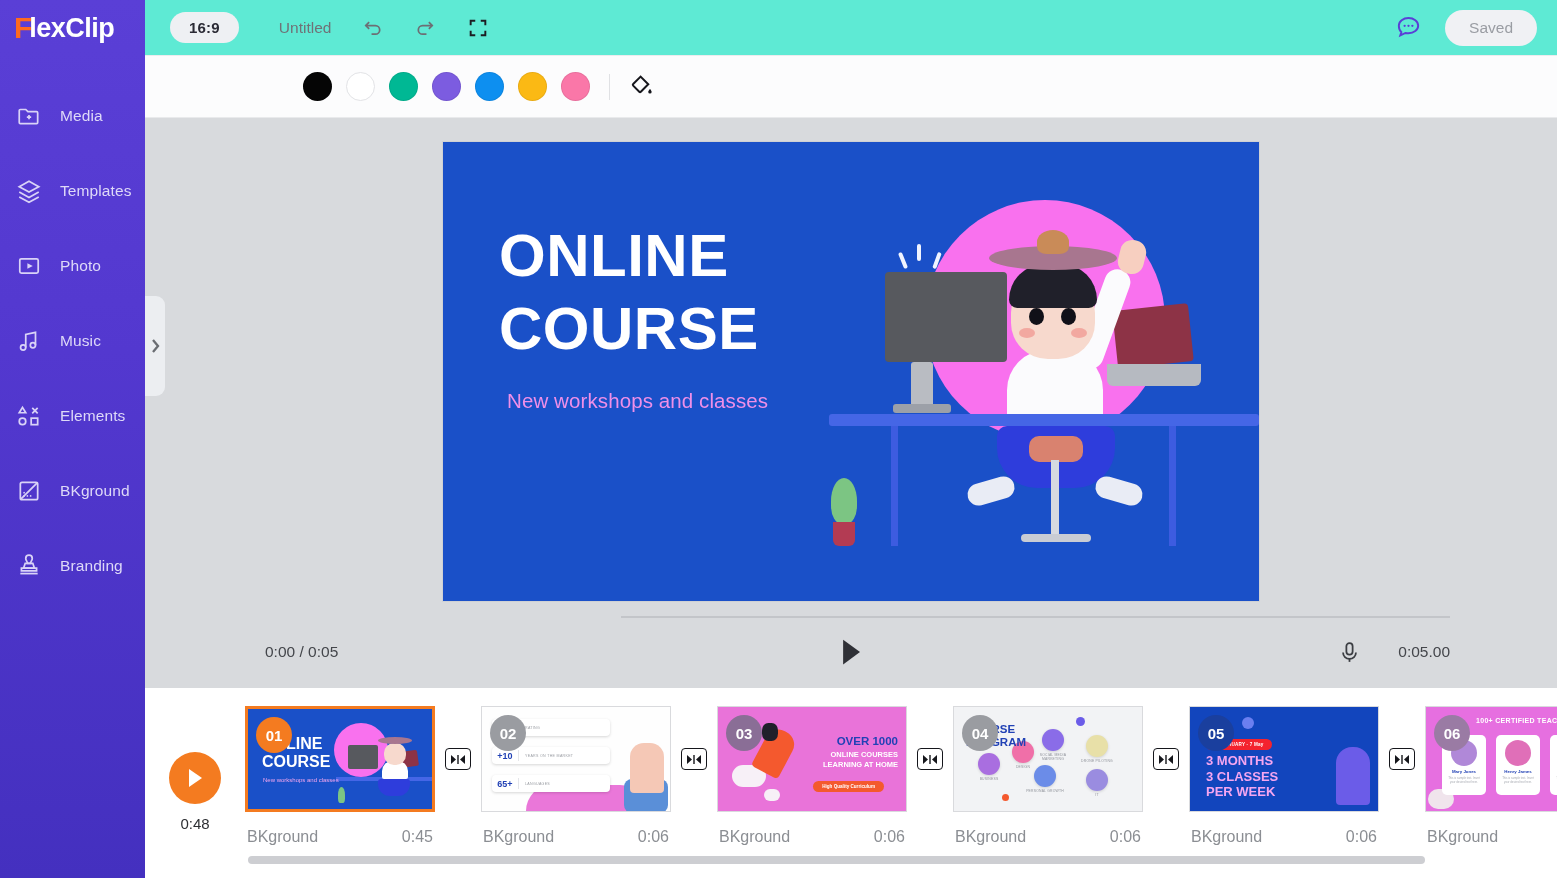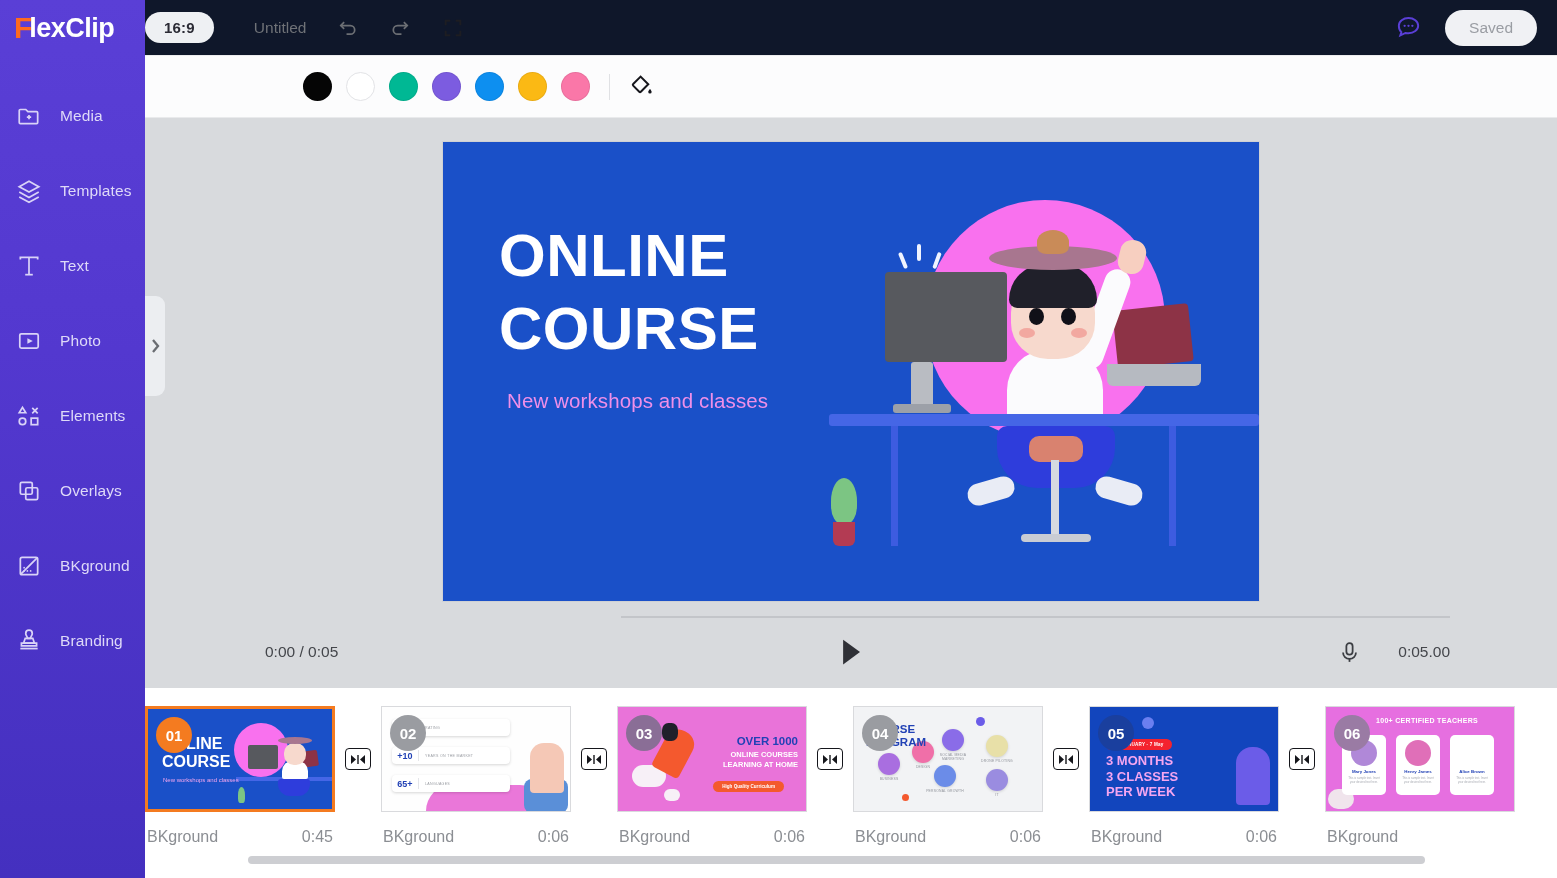--- a/index.html
+++ b/index.html
@@ -43,23 +43,23 @@
     flex: 0 0 30px;
   }
   .nav-ico svg { width: 26px; height: 26px; stroke: #d9d3f7; fill: none; stroke-width: 1.6; }
   .nav-label { margin-left: 16px; font-size: 15.5px; color: #ded9f8; letter-spacing: 0.1px; }
 
   
   .right { flex: 1; display: flex; flex-direction: column; height: 878px; min-width: 0; }
 
   
   .topbar {
-    height: 56px; background: #0f172a;
+    height: 56px; background: #5eead4;
     display: flex; align-items: center;
-    padding-right: 20px;
+    padding-left: 25px; padding-right: 20px;
     border-bottom: 1px solid #ececee;
     flex: 0 0 56px;
   }
   .ratio-badge {
     background: #eef0f3; color: #2b2b35;
     border-radius: 18px; padding: 7px 19px;
     font-size: 15px; font-weight: bold; letter-spacing: 0.2px;
     cursor: pointer;
   }
   .proj-title { margin-left: 40px; font-size: 15.5px; color: #6f7277; cursor: text; }
@@ -372,64 +372,55 @@
         <span class="nav-ico">
           <svg viewBox="0 0 24 24">
               <path d="M12 3 3 8l9 5 9-5-9-5z"></path>
               <path d="M3 13l9 5 9-5"></path>
               <path d="M3 17.5l9 5 9-5"></path>
             </svg>
         </span>
         <span class="nav-label">Templates</span>
       </div>
 
-      <div class="nav-item">
-        <span class="nav-ico">
-          <svg viewBox="0 0 24 24">
-              <path d="M4 6V4h16v2"></path>
-              <path d="M12 4v16"></path>
-              <path d="M8.5 20h7"></path>
-            </svg>
-        </span>
-        <span class="nav-label">Text</span>
-      </div>
 
       <div class="nav-item">
         <span class="nav-ico">
           <svg viewBox="0 0 24 24">
               <rect x="3.5" y="5.5" width="17" height="13" rx="1.5"></rect>
               <path d="M10.5 9.5l5 2.5-5 2.5z" fill="#d9d3f7" stroke="none"></path>
             </svg>
         </span>
         <span class="nav-label">Photo</span>
       </div>
 
 
+      <div class="nav-item">
+        <span class="nav-ico">
+          <svg viewBox="0 0 24 24">
+              <path d="M9 18V6l9-2v12"></path>
+              <circle cx="6.6" cy="18" r="2.4"></circle>
+              <circle cx="15.6" cy="16" r="2.4"></circle>
+            </svg>
+        </span>
+        <span class="nav-label">Music</span>
+      </div>
 
       <div class="nav-item">
         <span class="nav-ico">
           <svg viewBox="0 0 24 24">
               <path d="M6 4l3 5H3z"></path>
               <path d="M15 4.5l5 5M20 4.5l-5 5"></path>
               <circle cx="6" cy="17" r="3"></circle>
               <rect x="14" y="14" width="6" height="6"></rect>
             </svg>
         </span>
         <span class="nav-label">Elements</span>
       </div>
 
-      <div class="nav-item">
-        <span class="nav-ico">
-          <svg viewBox="0 0 24 24">
-              <rect x="4" y="4" width="11" height="11" rx="1.4"></rect>
-              <rect x="9" y="9" width="11" height="11" rx="1.4"></rect>
-            </svg>
-        </span>
-        <span class="nav-label">Overlays</span>
-      </div>
 
       <div class="nav-item">
         <span class="nav-ico">
           <svg viewBox="0 0 24 24">
               <rect x="4" y="4" width="16" height="16" rx="1.6"></rect>
               <path d="M4 20L20 4"></path>
               <circle cx="7.5" cy="16.5" r="0.8" fill="#d9d3f7" stroke="none"></circle>
               <circle cx="10.5" cy="16.5" r="0.8" fill="#d9d3f7" stroke="none"></circle>
               <circle cx="13.5" cy="16.5" r="0.8" fill="#d9d3f7" stroke="none"></circle>
               <circle cx="7.5" cy="13.5" r="0.8" fill="#d9d3f7" stroke="none"></circle>
@@ -576,20 +567,28 @@
               <path d="M5.8 12a6.2 6.2 0 0 0 12.4 0"></path>
               <path d="M12 18.2V21"></path>
             </svg>
           </div>
           <div class="dur">0:05.00</div>
         </div>
       </div>
     </div>
 
     <div class="timeline">
+      <div class="tl-play">
+        <div class="tl-play-circle">
+          <svg width="18" height="20" viewBox="0 0 18 20">
+              <path d="M3 1l13 9-13 9z"></path>
+            </svg>
+        </div>
+        <div class="tl-total">0:48</div>
+      </div>
 
       <div class="clips">
 
         <div class="clip selected">
           <div class="thumb">
             <div class="th-s1">
               <div class="th1-circ"></div>
               <div class="th1-desk"></div>
               <div class="th1-mon"></div>
               <div class="th1-lap"></div>

